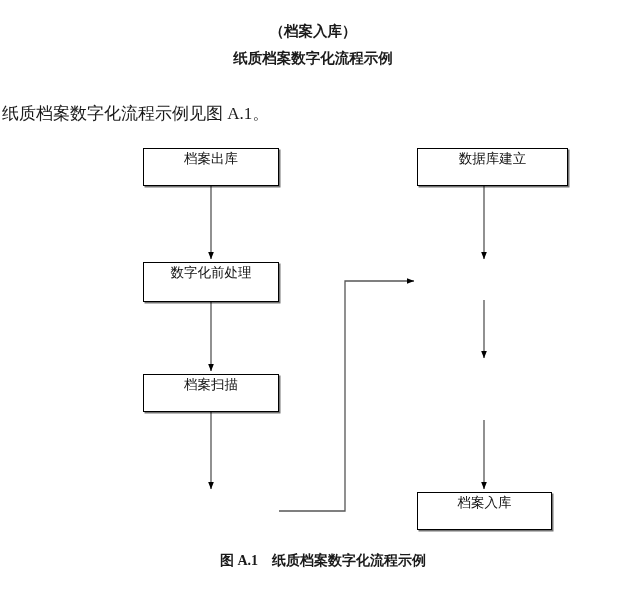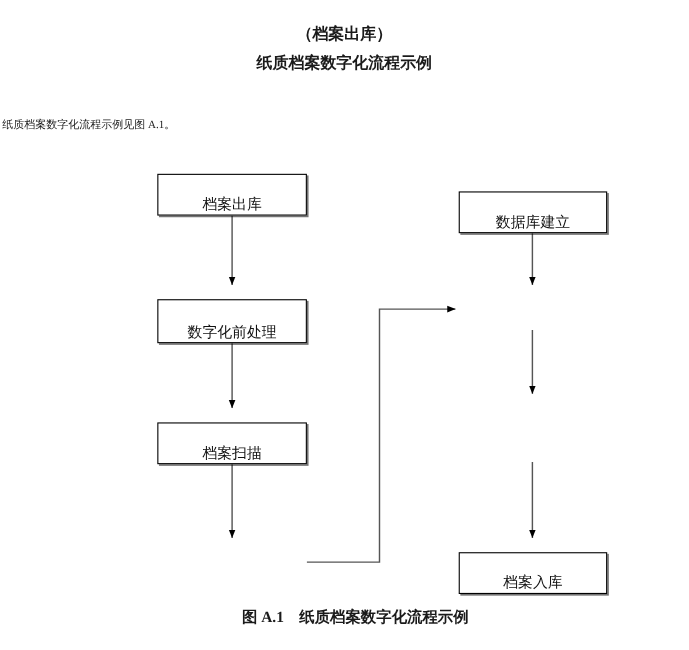--- a/index.html
+++ b/index.html
@@ -43,21 +43,21 @@
     font-weight: bold;
     line-height: 20px;
     margin-top: 7px;
   }
 
   
   .intro-text {
     position: absolute;
     left: 2px;
     top: 104px;
-    font-size: 10px;
+    font-size: 17px;
     line-height: 20px;
     white-space: nowrap;
   }
 
   
   .flow-canvas {
     position: absolute;
     left: 0;
     top: 0;
     width: 626px;
@@ -68,59 +68,58 @@
     left: 0;
     top: 0;
   }
 
   .flow-box {
     position: absolute;
     box-sizing: border-box;
     border: 1.5px solid #000000;
     background: #ffffff;
     display: flex;
-    align-items: flex-end;
+    align-items: flex-start;
     justify-content: center;
     text-align: center;
     font-size: 13.5px;
     line-height: 19px;
     color: #111111;
     box-shadow: 1.5px 1.5px 0 0 rgba(0,0,0,0.55);
-    margin-top: 10px;
   }
   .flow-box span { display: block; }
 
   
   #box-chudang   { left: 143px; top: 148px; width: 136px; height: 38px; }
   #box-yuchuli   { left: 143px; top: 262px; width: 136px; height: 40px; }
   #box-saomiao   { left: 143px; top: 374px; width: 136px; height: 38px; }
   #box-tuxiang   { left: 143px; top: 492px; width: 136px; height: 38px; }
   
-  #box-shujuku   { left: 417px; top: 164px; width: 135px; height: 38px; }
+  #box-shujuku   { left: 417px; top: 148px; width: 151px; height: 38px; }
   #box-guajie    { left: 417px; top: 262px; width: 135px; height: 38px; }
   #box-yanshou   { left: 417px; top: 361px; width: 135px; height: 59px; }
   #box-rutang    { left: 417px; top: 492px; width: 135px; height: 38px; }
 
   
   .figure-caption {
     position: absolute;
     left: 10px;
     top: 552px;
     width: 626px;
     text-align: center;
     font-size: 14px;
     font-weight: bold;
     white-space: pre;
   }
 </style>
 </head>
 <body>
 
 <div class="appendix-head">
-  <div class="head-line-2">（档案出库）</div>
+  <div class="head-line-2">（档案入库）</div>
   <div class="head-line-3">纸质档案数字化流程示例</div>
 </div>
 
 <div class="intro-text">纸质档案数字化流程示例见图 A.1。</div>
 
 <div class="flow-canvas">
 
   <svg class="flow-svg" width="626" height="591">
     <defs>
       <marker id="ah" markerWidth="9" markerHeight="9" refX="7.4" refY="3.6" orient="auto" markerUnits="userSpaceOnUse">

